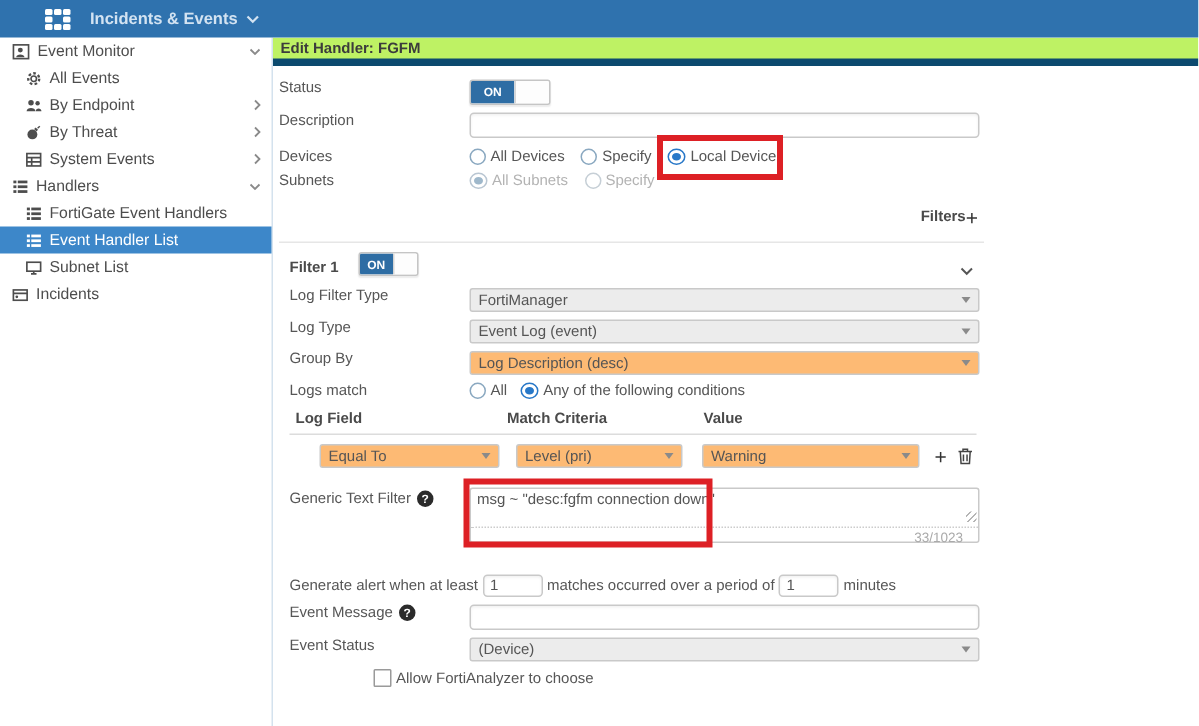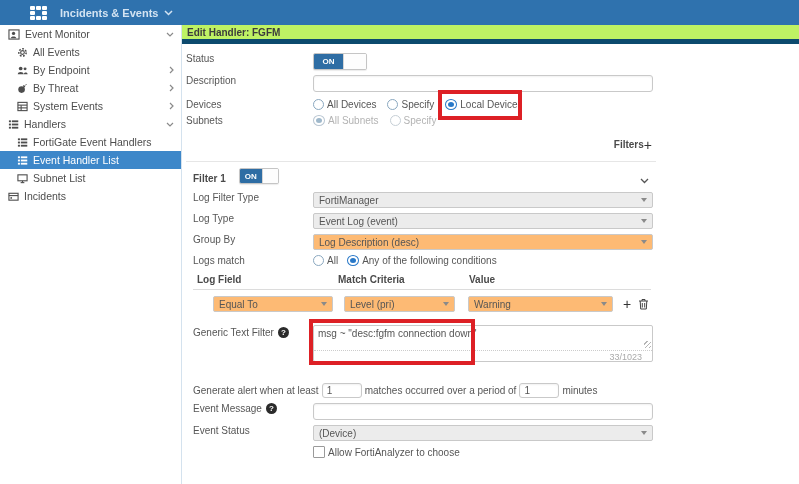--- a/index.html
+++ b/index.html
@@ -444,21 +444,21 @@
       <div class="frow">
         <span class="flabel">Event Status</span>
         <span class="fctrl">
             <span class="sel">
               <span>(Device)</span>
               <span class="caret"></span>
             </span>
           </span>
       </div>
 
-      <div class="frow" style="margin-left:120px">
+      <div class="frow" style="margin-left:56px">
         <span class="opt">
           <span class="cbx"></span>
           <span>Allow FortiAnalyzer to choose</span>
         </span>
       </div>
     </div>
 
   </div>
 </div>
 

